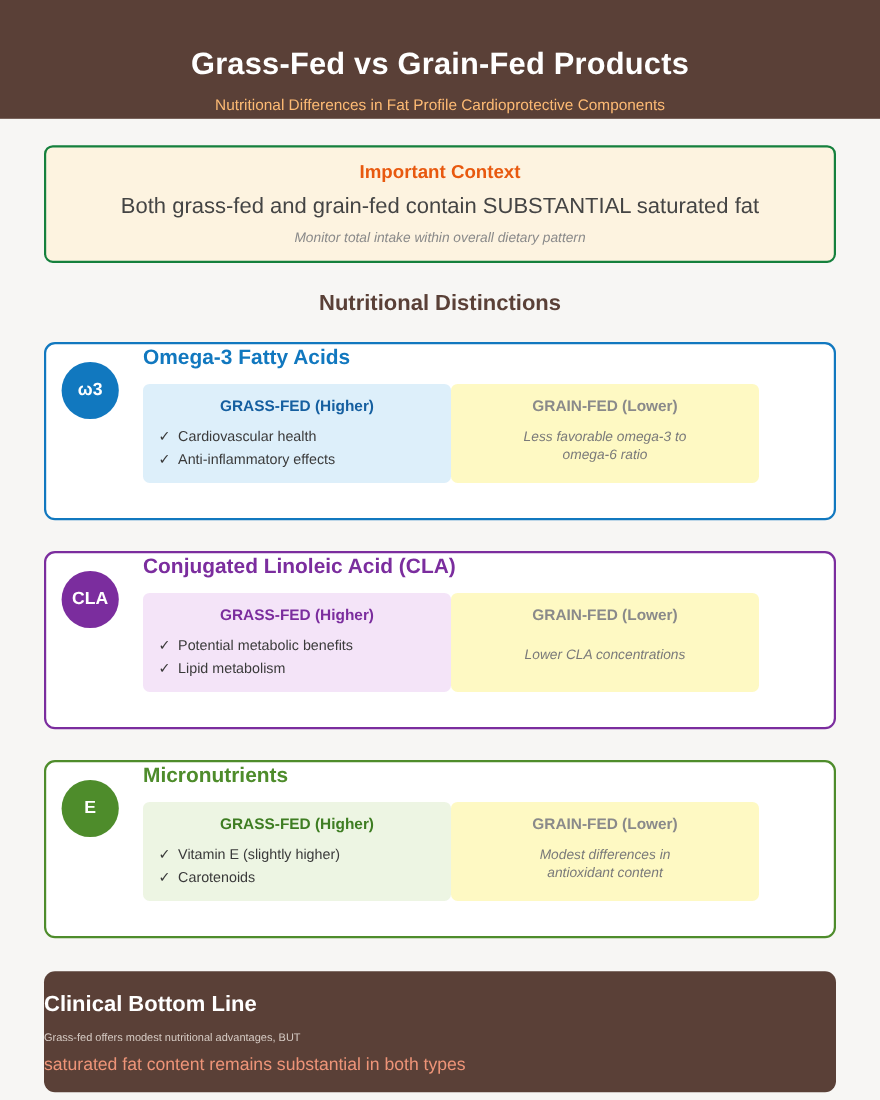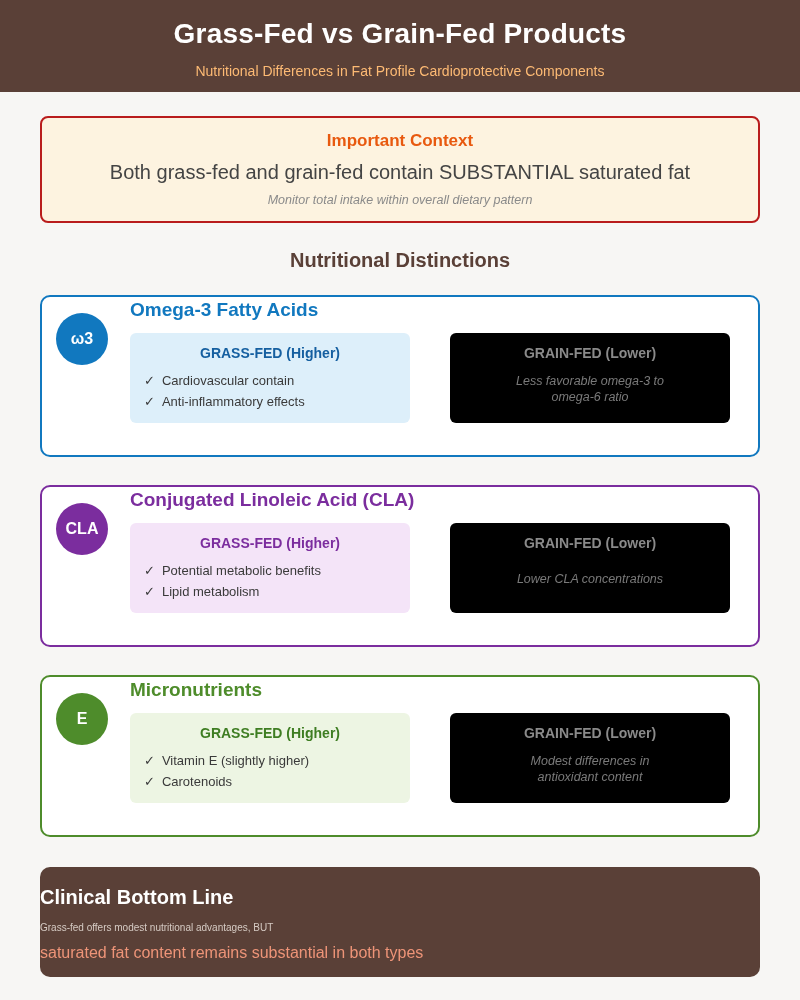--- a/index.html
+++ b/index.html
@@ -5,40 +5,40 @@
   * { margin: 0; padding: 0; box-sizing: border-box; }
   html, body { width: 800px; }
   body {
     font-family: "Liberation Sans", sans-serif;
     background: #f7f6f4;
     color: #333;
   }
   
   .page-header {
     background: #5a4037;
-    height: 92px;
-    text-align: center;
-    padding-top: 18px;
+    height: 108px;
+    text-align: center;
+    padding-top: 42px;
   }
   .page-header h1 {
     color: #ffffff;
     font-size: 28px;
     font-weight: bold;
     margin-bottom: 13px;
     letter-spacing: 0.2px;
   }
   .page-header .subtitle {
     color: #fdba74;
     font-size: 14px;
   }
   
   .context-box {
     margin: 24px 40px 0 40px;
     background: #fdf3e0;
-    border: 2px solid #b91c1c;
+    border: 2px solid #15803d;
     border-radius: 8px;
     text-align: center;
     padding: 13px 16px 14px 16px;
   }
   .context-box .ctx-title {
     color: #e8590f;
     font-size: 17px;
     font-weight: bold;
     margin-bottom: 10px;
   }
@@ -87,32 +87,31 @@
   }
   .card .card-title {
     color: var(--accent);
     font-size: 19px;
     font-weight: bold;
     line-height: 26px;
     margin-bottom: 10px;
   }
   .card .columns {
     display: flex;
-    gap: 40px;
   }
   .panel {
     width: 280px;
     height: 90px;
     border-radius: 6px;
     padding: 12px 14px 10px 14px;
     display: flex;
     flex-direction: column;
   }
   .panel.grass { background: var(--tint); }
-  .panel.grain { background: #000000; }
+  .panel.grain { background: #fef9c3; }
   .panel .panel-title {
     text-align: center;
     font-size: 14px;
     font-weight: bold;
     margin-bottom: 9px;
   }
   .panel.grass .panel-title { color: var(--accent-dark); }
   .panel.grain .panel-title { color: #8a8a8a; }
   .panel ul { list-style: none; }
   .panel ul li {
@@ -177,21 +176,21 @@
 <h2 class="section-title">Nutritional Distinctions</h2>
 
 <main id="cards-container">
   <section class="card" style="--accent: #1178bf; --accent-dark: #155fa0; --tint: #ddeffa;">
     <span class="badge">ω3</span>
     <div class="card-title">Omega-3 Fatty Acids</div>
     <div class="columns">
       <div class="panel grass">
         <div class="panel-title">GRASS-FED (Higher)</div>
         <ul>
-            <li><span class="check">✓</span><span>Cardiovascular contain</span></li>
+            <li><span class="check">✓</span><span>Cardiovascular health</span></li>
             <li><span class="check">✓</span><span>Anti-inflammatory effects</span></li>
           </ul>
       </div>
       <div class="panel grain">
         <div class="panel-title">GRAIN-FED (Lower)</div>
         <div class="grain-note">Less favorable omega-3 to omega-6 ratio</div>
       </div>
     </div>
   </section>
 

